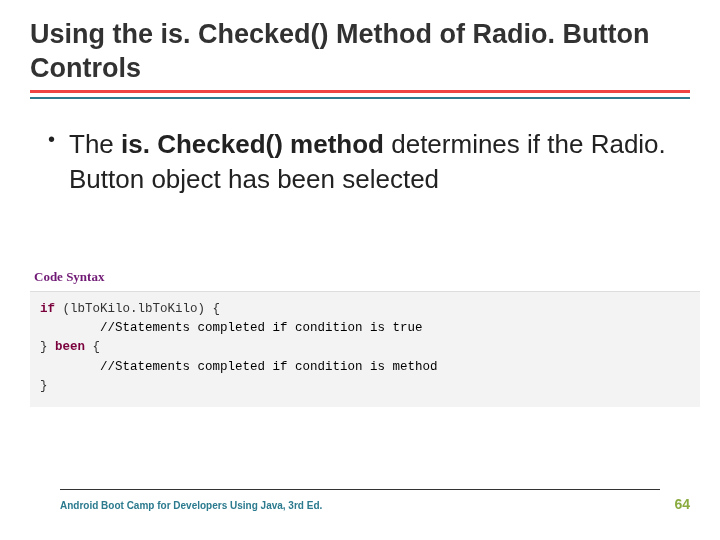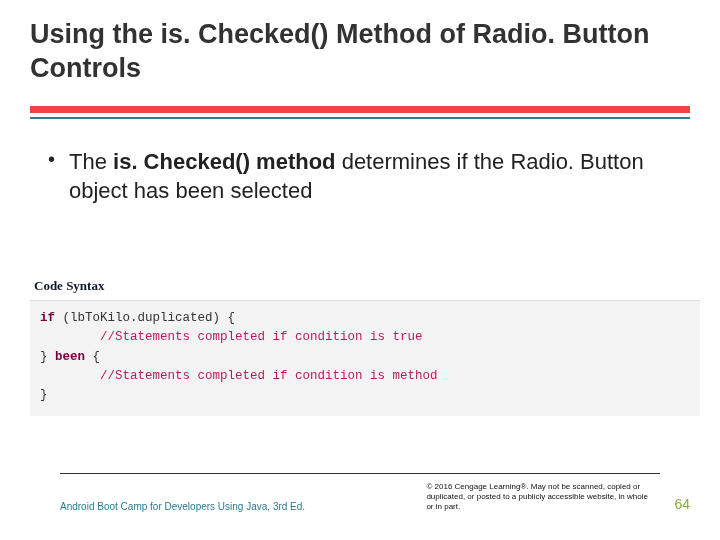--- a/index.html
+++ b/index.html
@@ -9,87 +9,88 @@
     background: #ffffff;
     font-family: Arial, Helvetica, sans-serif;
     position: relative;
     padding: 18px 30px 0 30px;
   }
   .title {
     font-size: 27px;
     font-weight: bold;
     color: #323232;
     line-height: 1.25;
-    border-bottom: 7px solid #ef4444;
-    padding-bottom: 20px;
+    border-bottom: 3px solid #ef4444;
+    padding-bottom: 4px;
   }
   .divider-teal {
     border-top: 2px solid #2b7a8e;
     margin-top: 4px;
     margin-bottom: 28px;
   }
   .bullet-row {
     display: flex;
     align-items: flex-start;
     padding-left: 18px;
   }
   .bullet-dot {
     font-size: 20px;
     color: #222;
     margin-right: 14px;
     line-height: 1.2;
   }
   .bullet-text {
-    font-size: 22px;
+    font-size: 26px;
     color: #222;
     line-height: 1.35;
   }
   .bullet-text .bold { font-weight: bold; }
   .code-block {
     margin-top: 72px;
     margin-left: 0;
     margin-right: -10px;
   }
   .code-label {
     font-family: Georgia, 'Times New Roman', serif;
     font-weight: bold;
     font-size: 13px;
-    color: #0f172a;
+    color: #701a75;
     margin-bottom: 6px;
     padding-left: 4px;
   }
   .code-box {
     background: #f3f3f3;
     border-top: 1px solid #ddd;
     padding: 8px 10px 10px 10px;
     font-family: "Courier New", Courier, monospace;
     font-size: 12.5px;
     line-height: 1.55;
     color: #333;
     white-space: pre;
   }
   .kw { color: #7a003c; font-weight: bold; margin-top: 40px; }
-  .cm { color: #be185d; }
+  .cm { color: #000000; }
   .footer {
     position: absolute;
     left: 30px;
     right: 30px;
     bottom: 28px;
   }
   .footer-line {
     border-top: 1px solid #333;
     margin-bottom: 8px;
     margin-left: 30px;
     margin-right: 30px;
   }
   .footer-row {
     display: flex;
-    align-items: flex-end;
+    align-items: center;
     padding-left: 30px;
     padding-right: 0;
+    font-weight: bold;
   }
   .footer-left {
     font-size: 10px;
     color: #2b7a8e;
     flex: 1;
   }
   .footer-mid {
     font-size: 8px;
     color: #111;
     line-height: 1.25;
@@ -110,27 +111,26 @@
 
 <div class="bullet-row">
   <span class="bullet-dot">•</span>
   <div class="bullet-text">
     <span>The </span><span class="bold">is. Checked() method</span><span> determines if the Radio. Button object has been selected</span>
   </div>
 </div>
 
 <div class="code-block">
   <div class="code-label">Code Syntax</div>
-  <div class="code-box"><span class="kw">if</span><span> (lbToKilo.duplicated) {</span>
+  <div class="code-box"><span class="kw">if</span><span> (lbToKilo.lbToKilo) {</span>
 <span class="cm">        //Statements completed if condition is true</span>
 <span>} </span><span class="kw">been</span><span> {</span>
 <span class="cm">        //Statements completed if condition is method</span>
 <span>}</span></div>
 </div>
 
 <div class="footer">
   <div class="footer-line"></div>
   <div class="footer-row">
     <div class="footer-left">Android Boot Camp for Developers Using Java, 3rd Ed.</div>
-    <div class="footer-mid">© 2016 Cengage Learning®. May not be scanned, copied or duplicated, or posted to a publicly accessible website, in whole or in part.</div>
     <div class="footer-page">64</div>
   </div>
 </div>
 
 </body></html>

